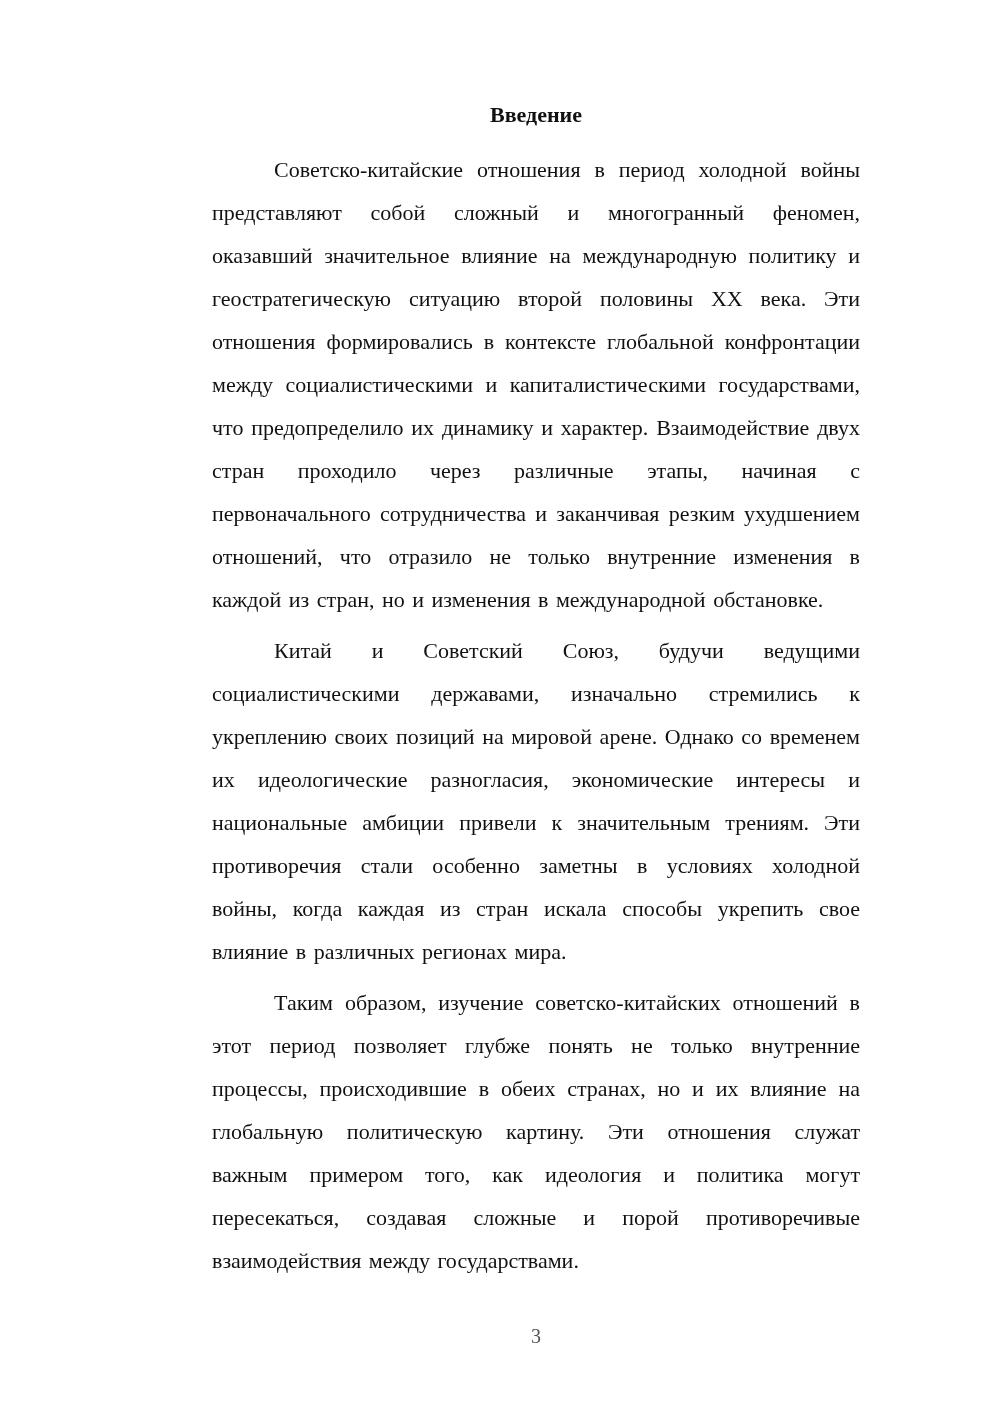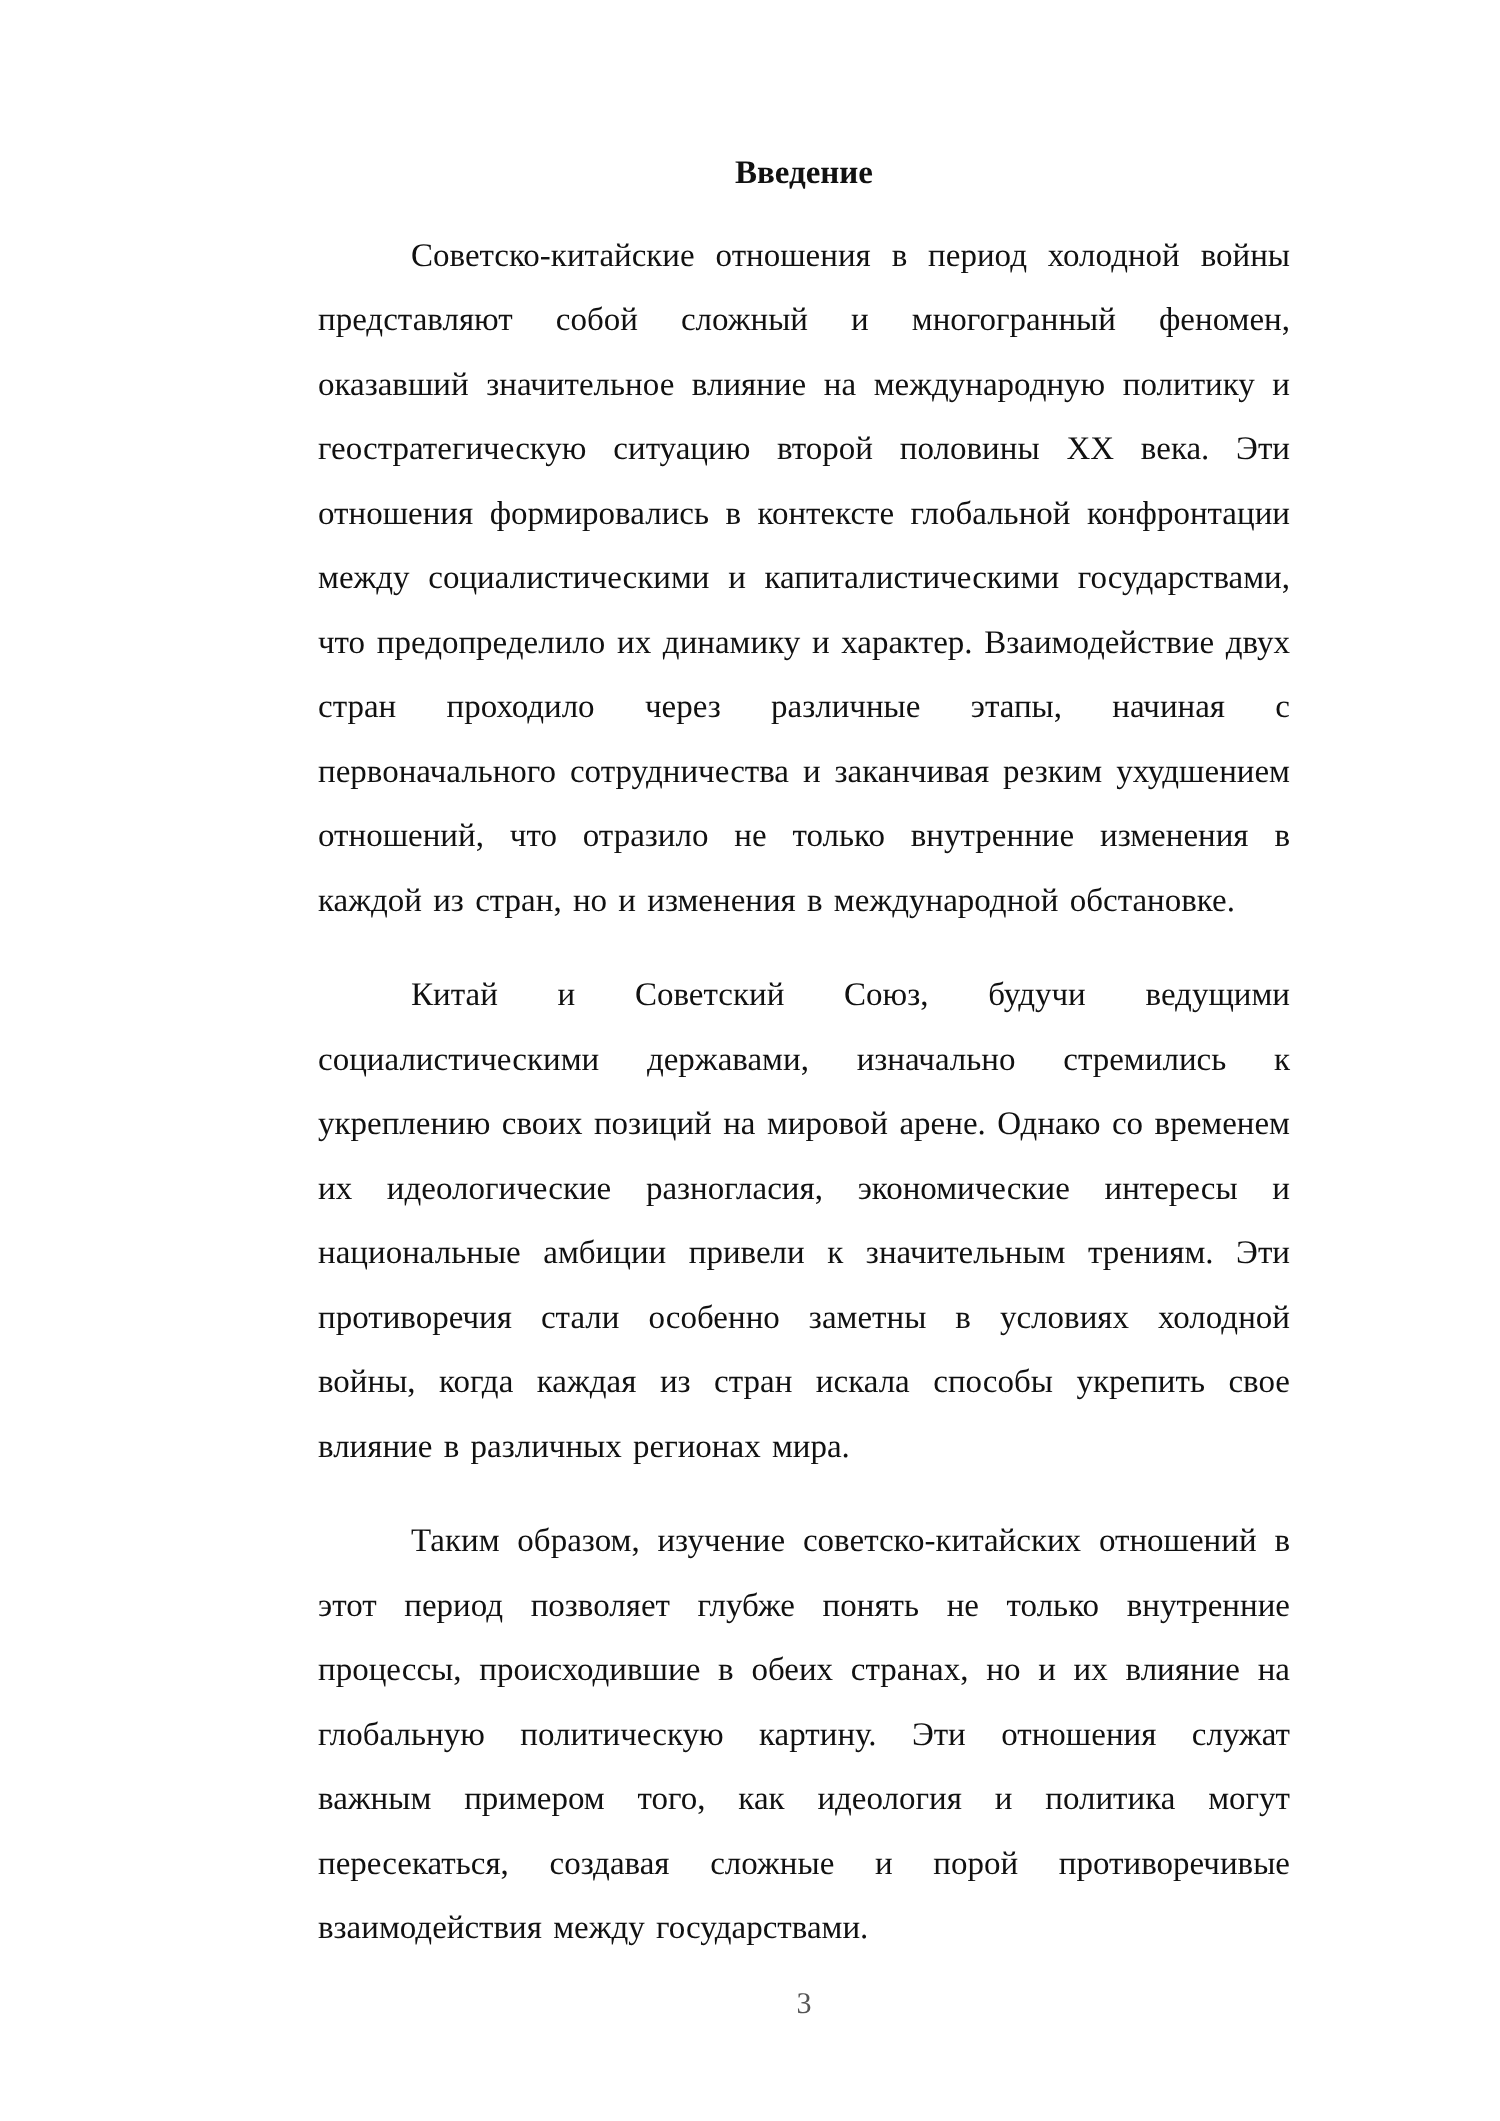--- a/index.html
+++ b/index.html
@@ -28,21 +28,21 @@
   }
   .para {
     font-size: 22px;
     line-height: 43px;
     text-align: justify;
     text-indent: 62px;
     margin: 0;
     word-spacing: 2px;
   }
   .para + .para {
-    margin-top: 20px;
+    margin-top: 8px;
   }
   .page-number {
     position: absolute;
     left: 142px;
     right: 70px;
     top: 1322px;
     text-align: center;
     font-size: 20px;
     line-height: 28px;
     color: #555555;

